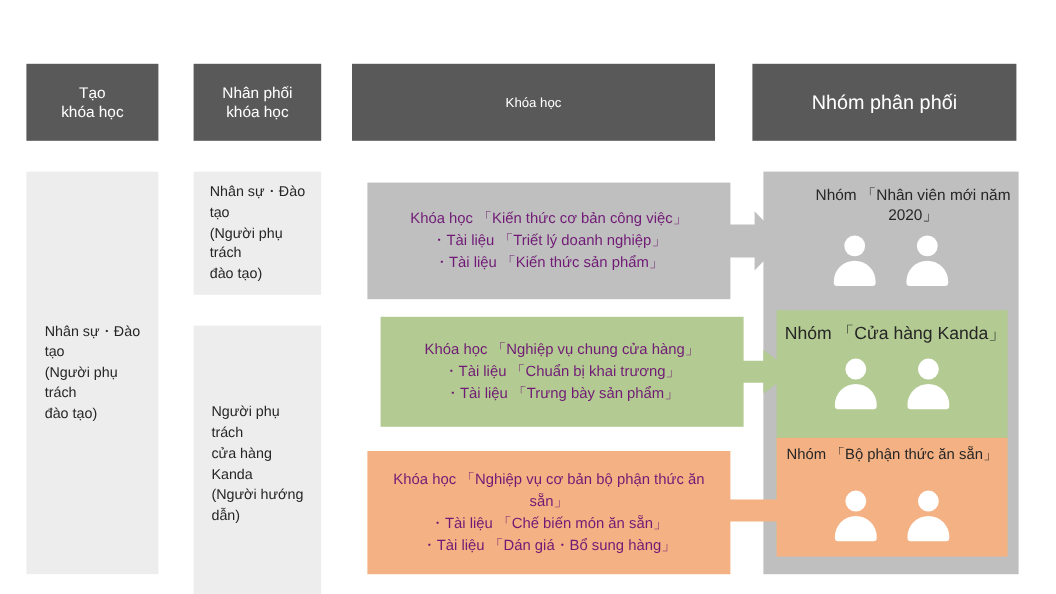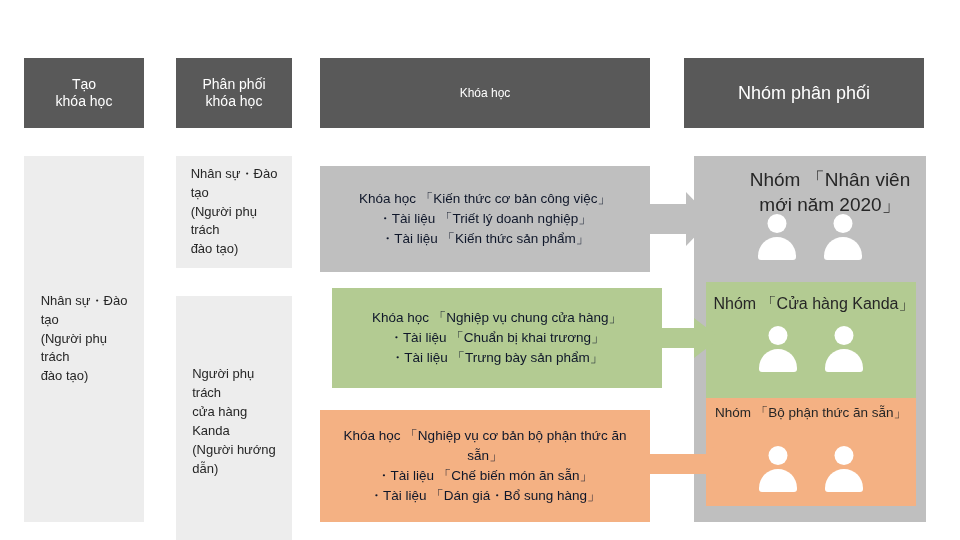--- a/index.html
+++ b/index.html
@@ -52,22 +52,23 @@
 
   
   .coursebox {
     display: flex;
     align-items: center;
     justify-content: center;
     text-align: center;
     line-height: 1.5;
     white-space: pre-line;
     font-size: 13.5px;
-    color: #0f172a;
+    color: #701a75;
     padding: 6px 10px;
+    margin-left: 14px;
   }
   #course-basic {
     left: 320px; top: 166px; width: 330px; height: 106px;
     background: #bfbfbf;
   }
   #course-store {
     left: 332px; top: 288px; width: 330px; height: 100px;
     background: #b3cb92;
   }
   #course-food {
@@ -88,21 +89,21 @@
     left: 706px; top: 398px; width: 210px; height: 108px;
     background: #f4b183;
   }
   .group-label {
     text-align: center;
     line-height: 1.3;
     white-space: pre-line;
     color: #262626;
     width: 100%;
   }
-  #lbl-new     { left: 694px; top: 168px; width: 232px; font-size: 19px; padding-left: 40px; }
+  #lbl-new     { left: 694px; top: 168px; width: 232px; font-size: 14px; padding-left: 40px; }
   #lbl-kanda   { left: 706px; top: 294px; width: 216px; font-size: 16px; }
   #lbl-food    { left: 706px; top: 404px; width: 210px; font-size: 13.5px; }
 
   
   .people { display: flex; gap: 26px; justify-content: center; }
   .person { width: 40px; height: 46px; position: relative; }
   .person .head {
     position: absolute; left: 50%; top: 0; transform: translateX(-50%);
     width: 19px; height: 19px; border-radius: 50%;
     background: #ffffff;
@@ -121,21 +122,21 @@
   .arrow { pointer-events: none; }
   #arrow-gray  { left: 648px; top: 192px; width: 64px; height: 54px; }
   #arrow-green { left: 648px; top: 318px; width: 72px; height: 40px; }
   #arrow-orange{ left: 648px; top: 444px; width: 86px; height: 40px; }
 </style>
 </head>
 <body>
 
 <div class="abs hdr" id="hdr-create"><span>Tạo
 khóa học</span></div>
-<div class="abs hdr" id="hdr-dist"><span>Phân phối
+<div class="abs hdr" id="hdr-dist"><span>Nhân phối
 khóa học</span></div>
 <div class="abs hdr" id="hdr-course"><span>Khóa học</span></div>
 <div class="abs hdr" id="hdr-group"><span>Nhóm phân phối</span></div>
 
 <div class="abs rolebox" id="role-hr"><span>Nhân sự・Đào
 tạo
 (Người phụ
 trách
 đào tạo)</span></div>
 <div class="abs rolebox" id="role-hr2"><span>Nhân sự・Đào

